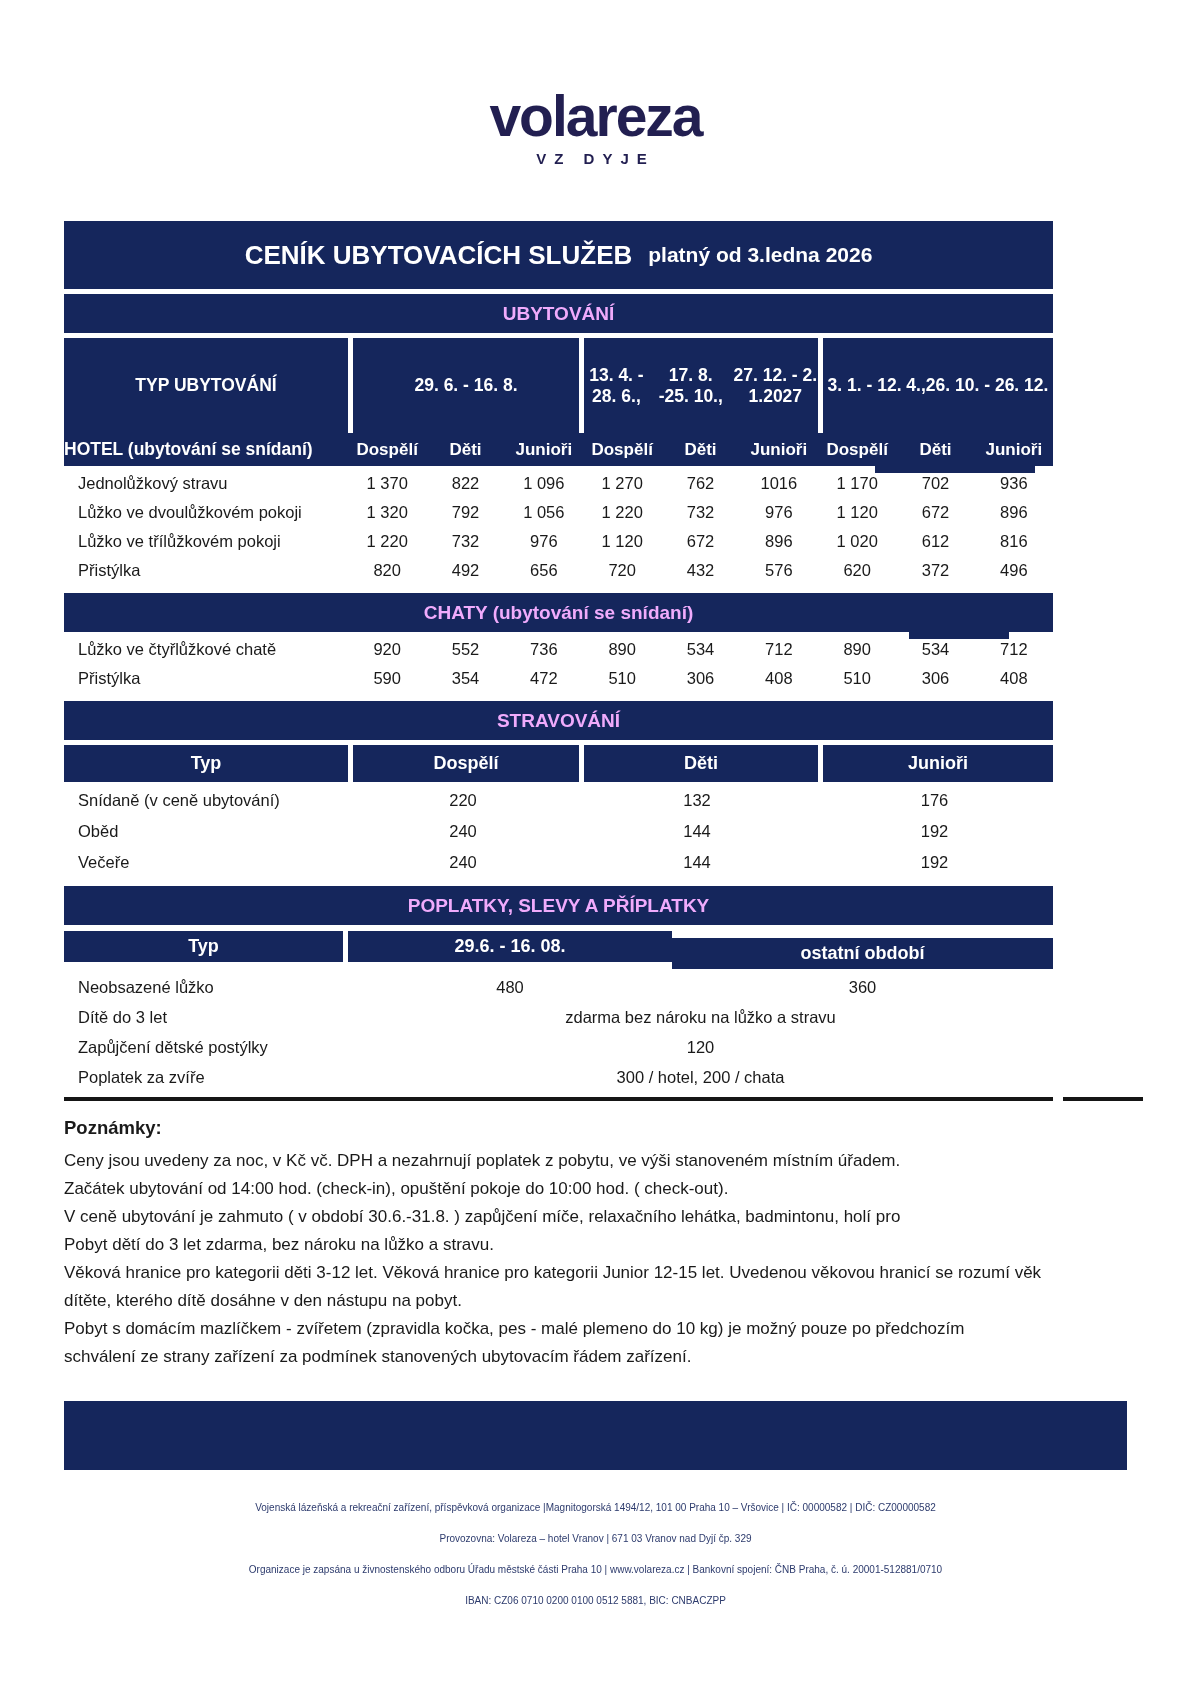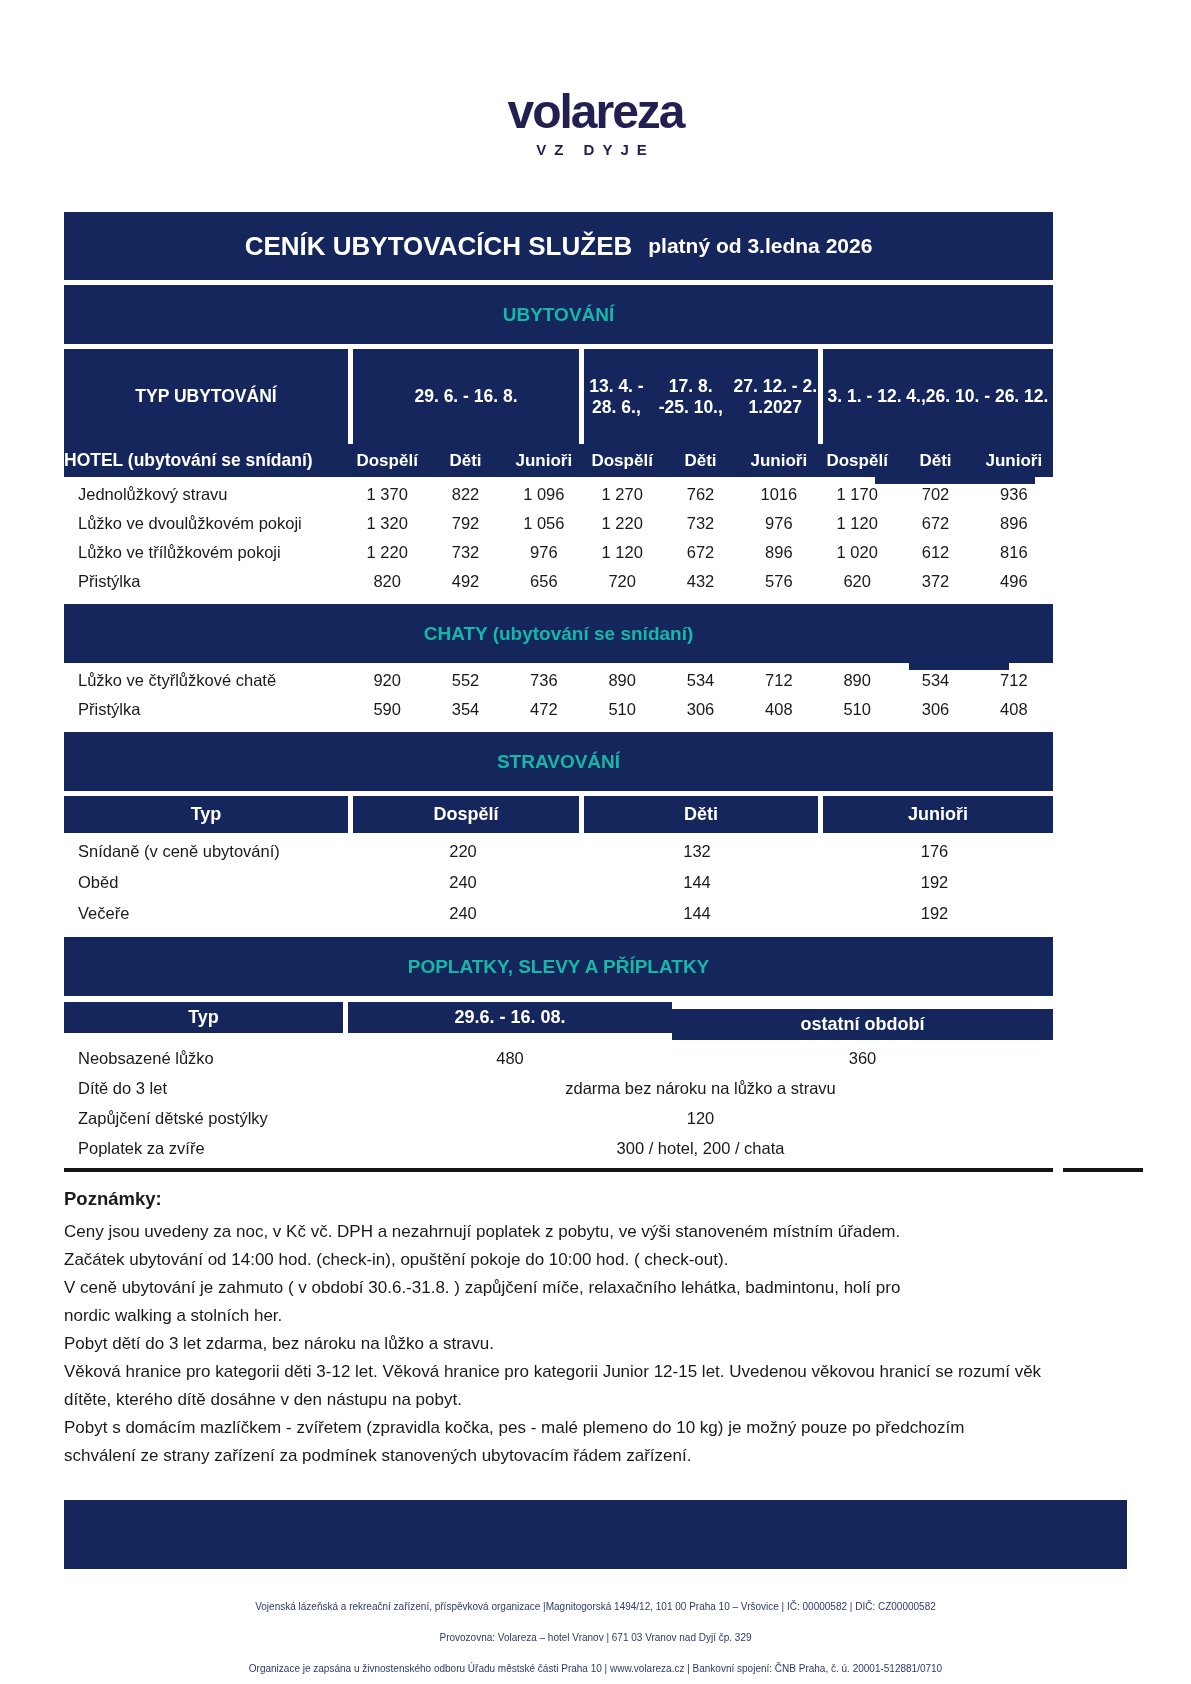--- a/index.html
+++ b/index.html
@@ -9,34 +9,34 @@
     --ink:#1a1a1a;
   }
   *{box-sizing:border-box;}
   body{
     width:1191px;height:1684px;margin:0;background:#ffffff;
     font-family:"Liberation Sans",sans-serif;color:var(--ink);
     overflow:hidden;
   }
   
   .logo-block{padding-top:88px;text-align:center;}
-  .logo-word{font-size:48px;font-weight:800;color:var(--logo);letter-spacing:-2px;line-height:1;}
+  .logo-word{font-size:57px;font-weight:800;color:var(--logo);letter-spacing:-2px;line-height:1;}
   .logo-sub{font-size:15px;font-weight:700;letter-spacing:8px;color:var(--logo);margin-top:5px;}
 
   .content{width:989px;margin-left:64px;position:relative;}
 
   .title-bar{
     margin-top:54px;height:68px;background:var(--navy);color:#fff;
     display:flex;align-items:center;justify-content:center;gap:16px;
   }
   .title-main{font-size:26px;font-weight:bold;}
   .title-validity{font-size:21px;font-weight:bold;}
 
   .banner{
-    margin-top:5px;height:59px;background:var(--navy);color:#14b8a6;
+    margin-top:5px;height:39px;background:var(--navy);color:#f0abfc;
     display:flex;align-items:center;justify-content:center;
     font-weight:bold;font-size:19px;position:relative;
   }
   
   .banner-chaty::after{content:"";position:absolute;left:845px;bottom:-7px;width:100px;height:7px;background:var(--navy);}
 
   
   .period-row{margin-top:5px;display:grid;grid-template-columns:284px 226px 234px 1fr;gap:5px;}
   .period-cell{
     background:var(--navy);color:#fff;height:95px;
@@ -274,21 +274,20 @@
   </div>
 
 </div>
 
 <div class="notes">
   <div class="notes-heading">Poznámky:</div>
   <div class="lines-9">
       <div class="note-line">Ceny jsou uvedeny za noc, v Kč  vč. DPH a nezahrnují poplatek z pobytu, ve výši stanoveném místním úřadem.</div>
       <div class="note-line">Začátek ubytování od 14:00 hod. (check-in), opuštění pokoje do 10:00 hod. ( check-out).</div>
       <div class="note-line">V ceně ubytování je zahmuto ( v období 30.6.-31.8. ) zapůjčení míče, relaxačního lehátka, badmintonu, holí pro</div>
-      <div class="note-line">nordic walking a stolních her.</div>
       <div class="note-line">Pobyt dětí do 3 let zdarma, bez nároku na lůžko a stravu.</div>
       <div class="note-line">Věková hranice pro kategorii děti 3-12 let. Věková hranice pro kategorii Junior 12-15 let. Uvedenou věkovou hranicí se rozumí věk</div>
       <div class="note-line">dítěte, kterého dítě dosáhne v den nástupu na pobyt.</div>
       <div class="note-line">Pobyt s domácím mazlíčkem - zvířetem (zpravidla kočka, pes - malé plemeno do 10 kg) je možný pouze po předchozím</div>
       <div class="note-line">schválení ze strany zařízení za podmínek stanovených ubytovacím řádem zařízení.</div>
     </div>
 </div>
 
 <div class="bottom-bar"></div>
 

